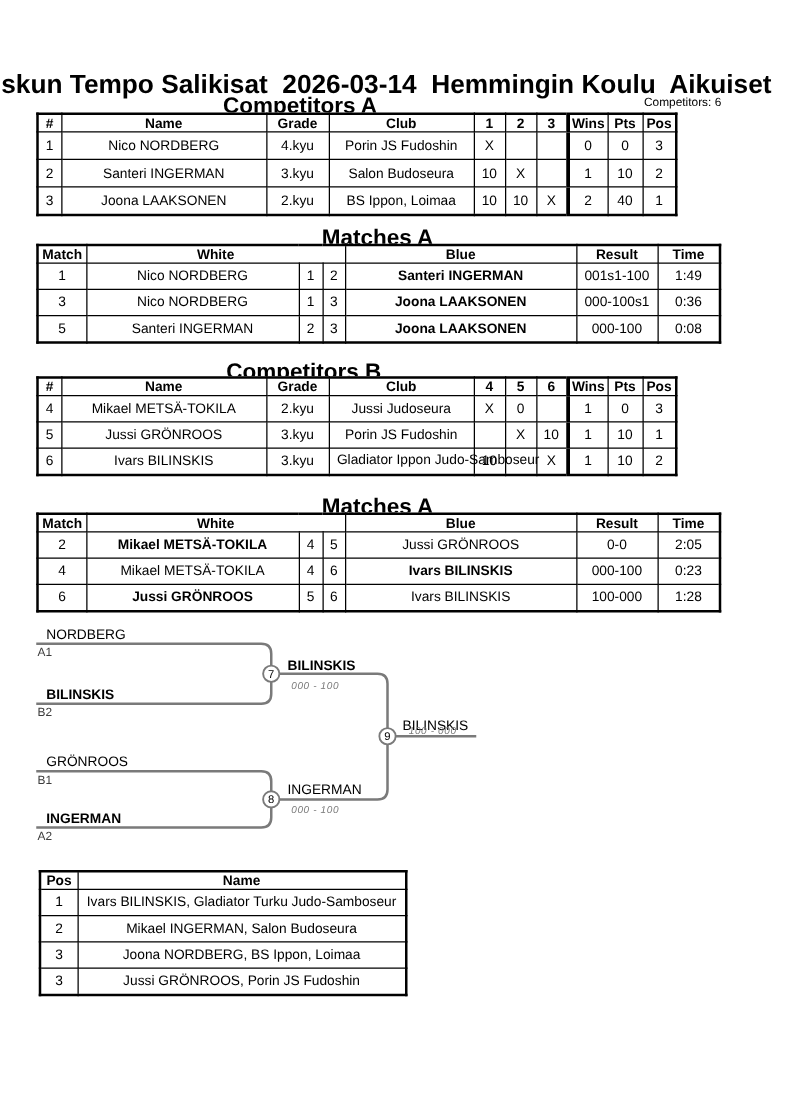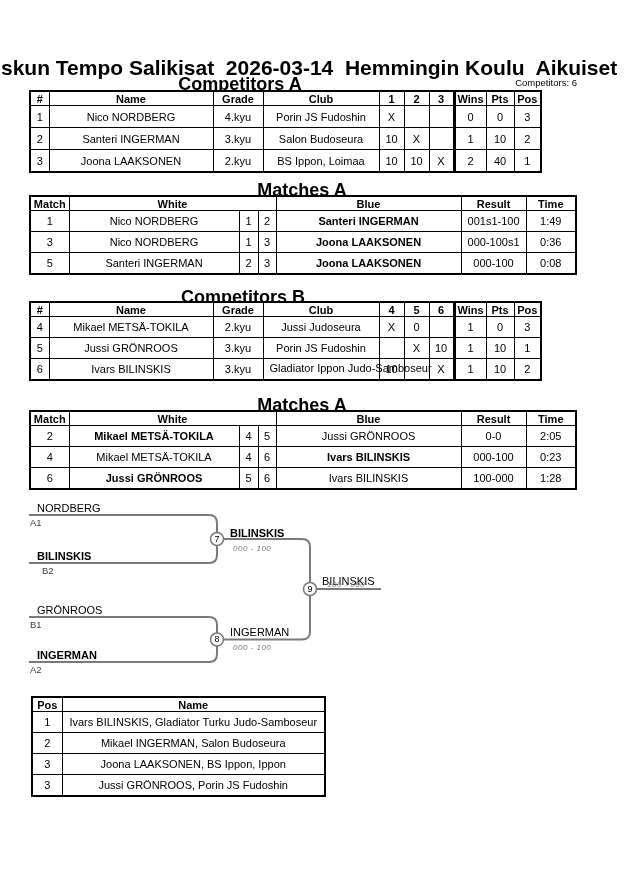--- a/index.html
+++ b/index.html
@@ -288,21 +288,21 @@
     </g>
   </svg>
 
   <div class="bk-circ-num" style="left:210px;top:533px;">7</div>
   <div class="bk-circ-num" style="left:210px;top:633px;">8</div>
   <div class="bk-circ-num" style="left:303px;top:583px;">9</div>
 
   <div class="bk-name" style="left:37px;top:502px;">NORDBERG</div>
   <div class="bk-label" style="left:30px;top:517px;">A1</div>
   <div class="bk-name b" style="left:37px;top:550px;">BILINSKIS</div>
-  <div class="bk-label" style="left:42px;top:565px;">B2</div>
+  <div class="bk-label" style="left:30px;top:565px;">B2</div>
 
   <div class="bk-name b" style="left:230px;top:527px;">BILINSKIS</div>
   <div class="bk-score" style="left:233px;top:544px;">000 - 100</div>
 
   <div class="bk-name" style="left:322px;top:575px;">BILINSKIS</div>
   <div class="bk-score" style="left:327px;top:580px;">100 - 000</div>
 
   <div class="bk-name" style="left:37px;top:604px;">GRÖNROOS</div>
   <div class="bk-label" style="left:30px;top:619px;">B1</div>
   <div class="bk-name b" style="left:37px;top:649px;">INGERMAN</div>
@@ -327,21 +327,21 @@
       <tr>
         <td>1</td>
         <td class="lft">Ivars BILINSKIS, Gladiator Turku Judo-Samboseur</td>
       </tr>
       <tr>
         <td>2</td>
         <td class="lft">Mikael INGERMAN, Salon Budoseura</td>
       </tr>
       <tr>
         <td>3</td>
-        <td class="lft">Joona LAAKSONEN, BS Ippon, Ippon</td>
+        <td class="lft">Joona NORDBERG, BS Ippon, Loimaa</td>
       </tr>
       <tr>
         <td>3</td>
         <td class="lft">Jussi GRÖNROOS, Porin JS Fudoshin</td>
       </tr>
     </tbody>
   </table>
 
 </div>
 

